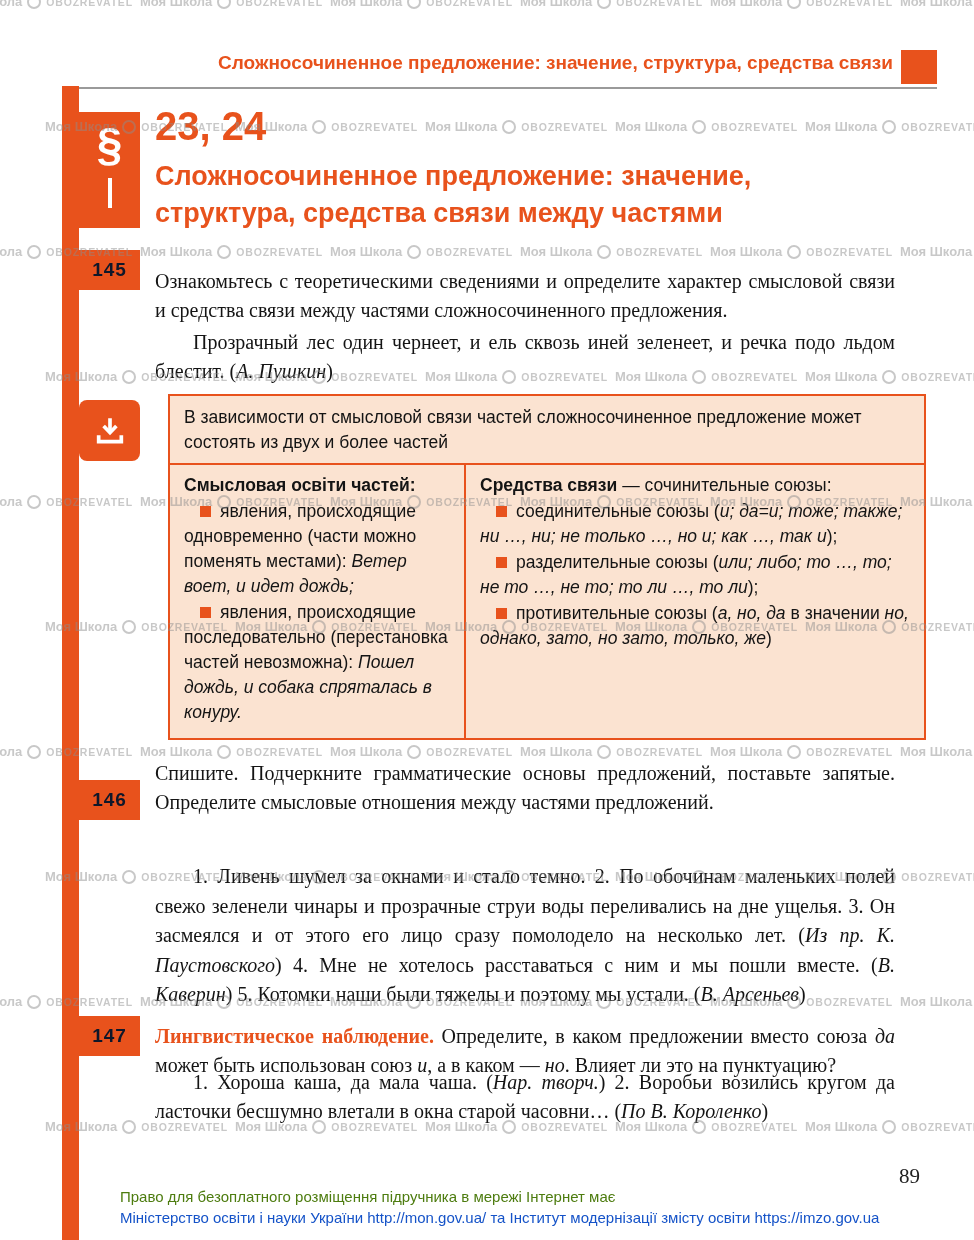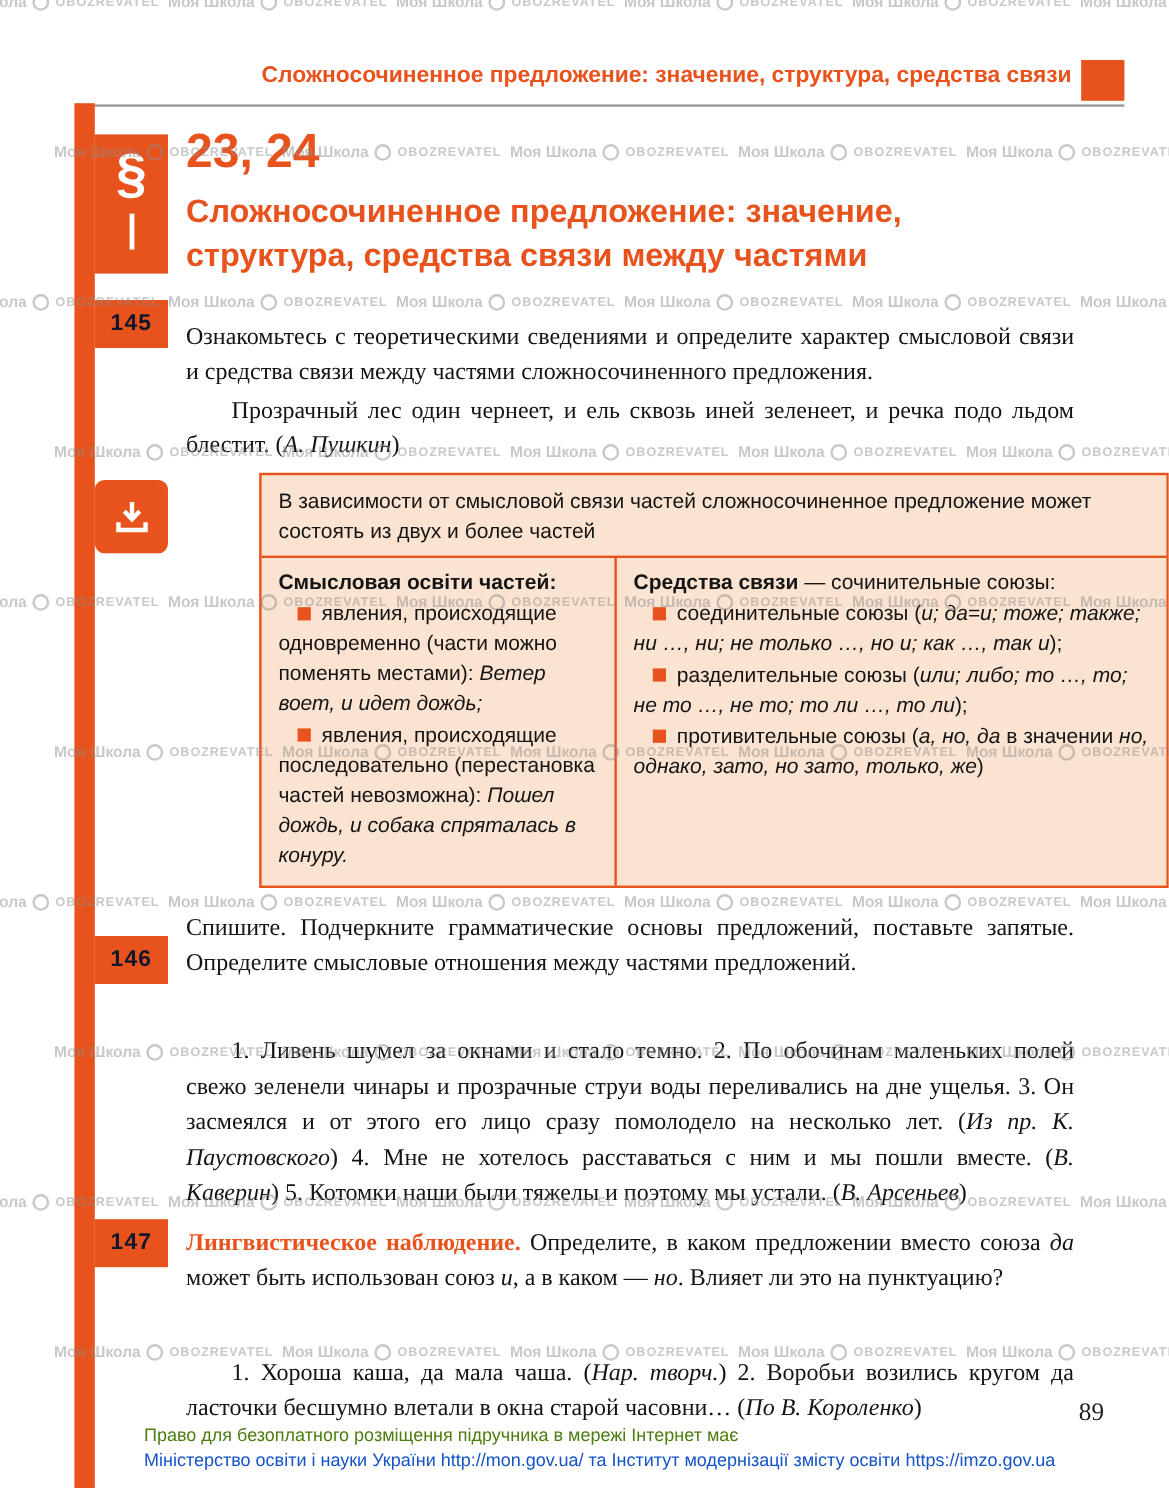--- a/index.html
+++ b/index.html
@@ -32,32 +32,32 @@
            display:flex; align-items:center; justify-content:center; letter-spacing:1px; }
   .badge-145 { top:250px; } .badge-146 { top:780px; } .badge-147 { top:1016px; }
 
   
   .para { position:absolute; left:155px; width:740px; font-size:20px; line-height:29px; text-align:justify; }
   .ex145-instruction { top:247px; }
   .ex145-example { top:308px; text-indent:38px; }
   .ex146-instruction { top:739px; }
   .ex146-body { top:842px; line-height:29.5px; text-indent:38px; }
   .ex147-instruction { top:1002px; }
-  .ex147-body { top:1110px; text-indent:38px; }
+  .ex147-body { top:1048px; text-indent:38px; }
   .it { font-style:italic; }
   .bd { font-weight:bold; }
   .c-accent { color:var(--accent); }
 
   
   .download-icon { position:absolute; left:79px; top:400px; width:61px; height:61px; background:var(--accent);
                    border-radius:8px; display:flex; align-items:center; justify-content:center; }
   .theory-box { position:absolute; left:168px; top:394px; width:758px; height:346px;
                 border:2px solid var(--accent); background:var(--box-bg);
                 font-family:"Liberation Sans", sans-serif; font-size:17.5px; line-height:25px;
-                display:flex; flex-direction:column;margin-left:48px; }
+                display:flex; flex-direction:column; }
   .tb-header { padding:9px 14px 8px 14px; border-bottom:2px solid var(--accent); }
   .tb-cols { flex:1; display:flex; align-items:stretch; }
   .tb-left { width:296px; border-right:2px solid var(--accent); padding:8px 12px 8px 14px; }
   .tb-right { flex:1; padding:8px 14px; }
   .tb-title { font-weight:bold; }
   .tb-title-mixed { font-weight:normal; }
   .tb-item { text-indent:16px; margin-top:1px; }
   .sq { display:inline-block; width:11px; height:11px; background:var(--accent); margin-right:9px; }
 
   

